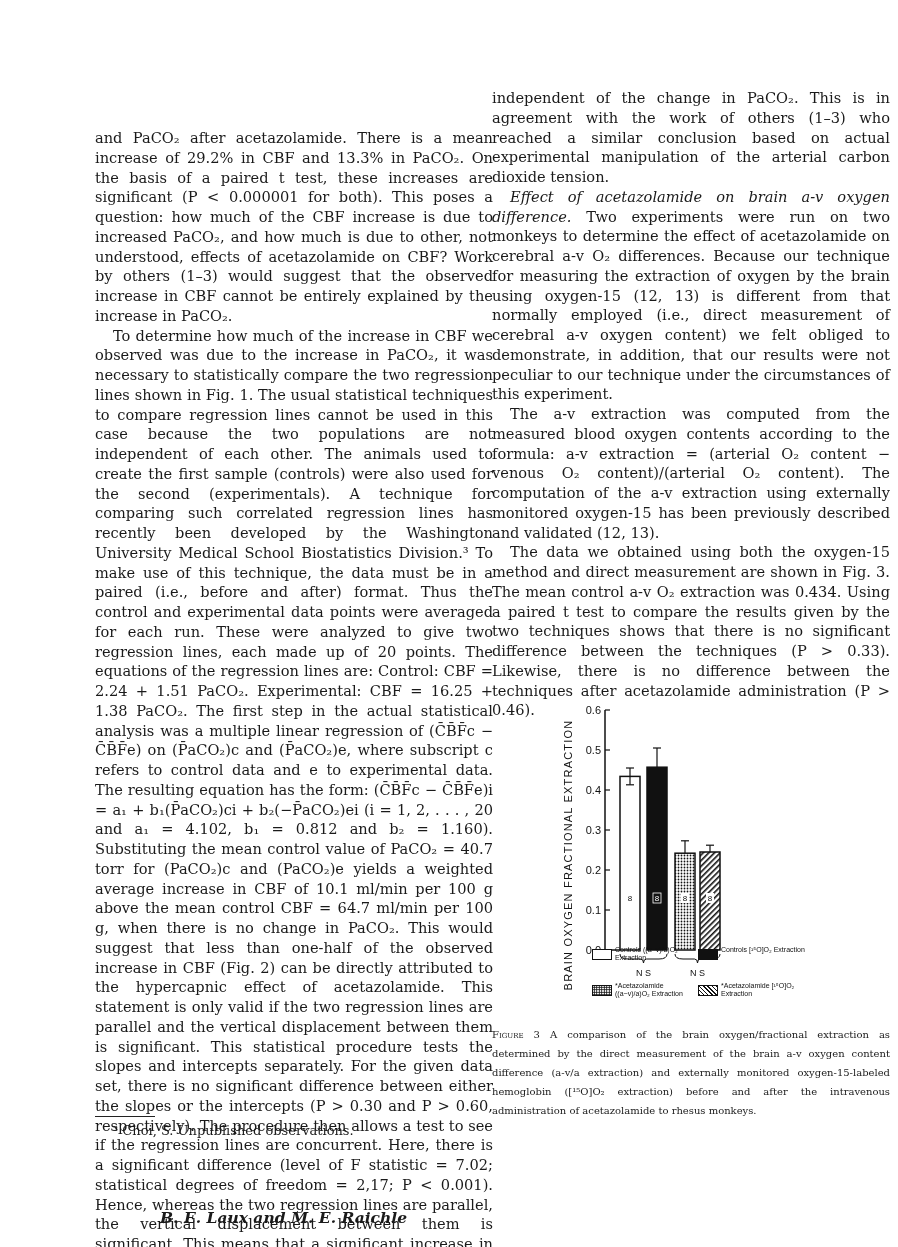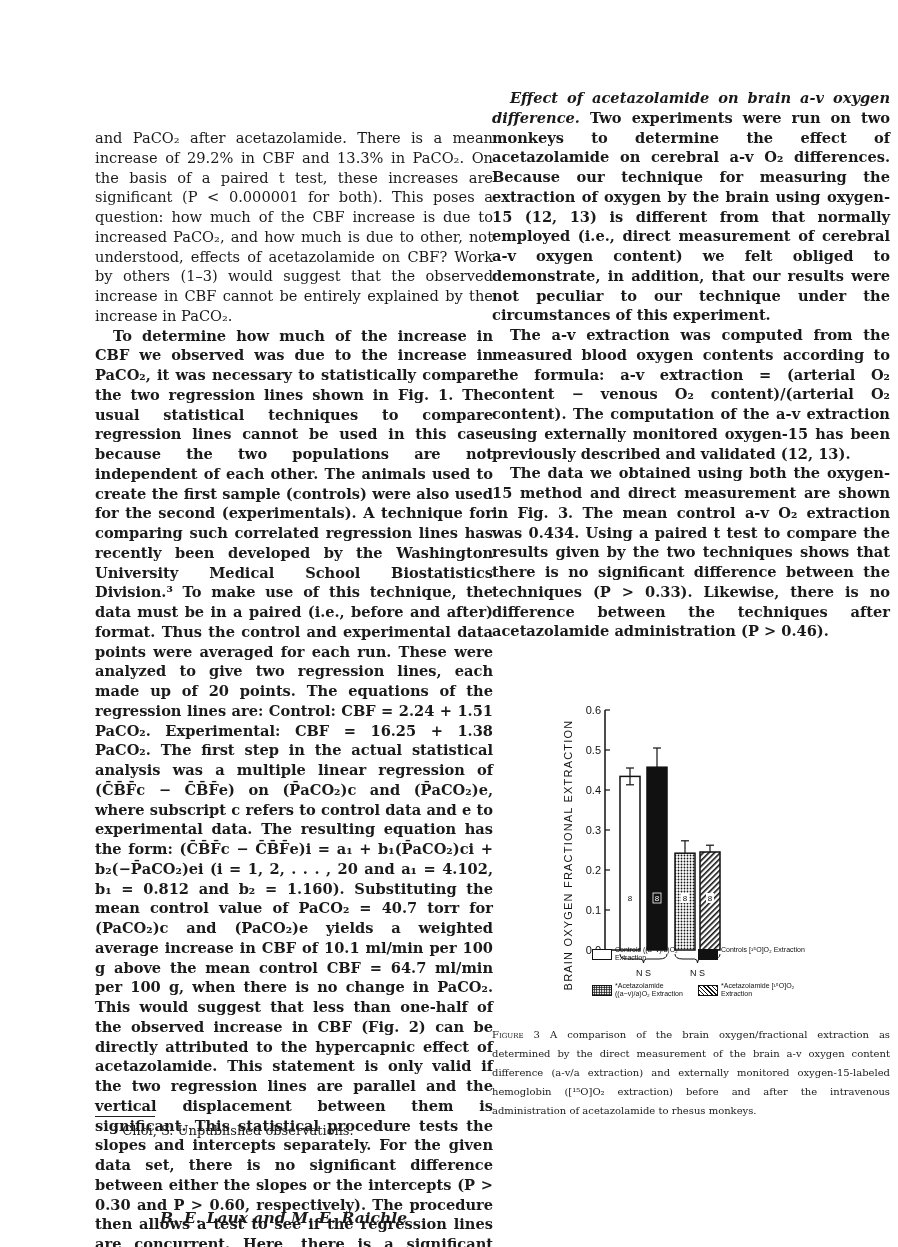--- a/index.html
+++ b/index.html
@@ -2,21 +2,21 @@
 <html><head>
 <meta charset="utf-8">
 <style>
   html, body { margin: 0; padding: 0; background: #ffffff; }
   body { width: 898px; height: 1247px; position: relative; overflow: hidden;
          font-family: "DejaVu Serif", "Liberation Serif", serif; color: #1a1a1a; }
   .col { position: absolute; top: 88px; width: 398px; font-size: 14.6px; line-height: 19.75px; text-align: justify; }
   .col-left { left: 95px; margin-top: 40px; }
   .col-right { left: 492px; }
   .col p { margin: 0; text-indent: 0; }
-  .col p.ind { text-indent: 18px; font-weight: bold; }
+  .col p.ind { text-indent: 18px; }
   .col p.noind { text-indent: 0; }
   .footnote-rule { position: absolute; left: 95px; top: 1116px; width: 60px; border-top: 1px solid #222; }
   .footnote { position: absolute; left: 113px; top: 1123px; font-size: 13px; }
   .page-num { position: absolute; left: 95px; top: 1276px; font-size: 23px; font-family: "Liberation Sans", sans-serif; }
   .running-head { position: absolute; left: 160px; top: 1208px; font-size: 15.5px; font-style: italic; font-weight: bold; }
   .figure { position: absolute; left: 560px; top: 660px; width: 300px; height: 360px; }
   .caption { position: absolute; left: 492px; top: 1025px; width: 398px; font-size: 10px; line-height: 19px; text-align: justify; }
   .caption .fig-label { font-variant: small-caps; }
   .legend { position: absolute; left: 590px; top: 942px; width: 260px; height: 78px; font-family: "Liberation Sans", sans-serif; font-size: 7px; line-height: 8px; color: #111; }
   .leg-item { position: absolute; display: flex; align-items: flex-start; }
@@ -32,20 +32,21 @@
 
 <div class="col col-left">
   <p class="noind">and PaCO₂ after acetazolamide. There is a mean increase of 29.2% in CBF and 13.3% in PaCO₂. On the basis of a paired t test, these increases are significant (P &lt; 0.000001 for both). This poses a question: how much of the CBF increase is due to increased PaCO₂, and how much is due to other, not understood, effects of acetazolamide on CBF? Work by others (1–3) would suggest that the observed increase in CBF cannot be entirely explained by the increase in PaCO₂.</p>
   <p class="ind">To determine how much of the increase in CBF we observed was due to the increase in PaCO₂, it was necessary to statistically compare the two regression lines shown in Fig. 1. The usual statistical techniques to compare regression lines cannot be used in this case because the two populations are not independent of each other. The animals used to create the first sample (controls) were also used for the second (experimentals). A technique for comparing such correlated regression lines has recently been developed by the Washington University Medical School Biostatistics Division.³ To make use of this technique, the data must be in a paired (i.e., before and after) format. Thus the control and experimental data points were averaged for each run. These were analyzed to give two regression lines, each made up of 20 points. The equations of the regression lines are: Control: CBF = 2.24 + 1.51 PaCO₂. Experimental: CBF = 16.25 + 1.38 PaCO₂. The first step in the actual statistical analysis was a multiple linear regression of (C̄B̄F̄c − C̄B̄F̄e) on (P̄aCO₂)c and (P̄aCO₂)e, where subscript c refers to control data and e to experimental data. The resulting equation has the form: (C̄B̄F̄c − C̄B̄F̄e)i = a₁ + b₁(P̄aCO₂)ci + b₂(−P̄aCO₂)ei (i = 1, 2, . . . , 20 and a₁ = 4.102, b₁ = 0.812 and b₂ = 1.160). Substituting the mean control value of PaCO₂ = 40.7 torr for (PaCO₂)c and (PaCO₂)e yields a weighted average increase in CBF of 10.1 ml/min per 100 g above the mean control CBF = 64.7 ml/min per 100 g, when there is no change in PaCO₂. This would suggest that less than one-half of the observed increase in CBF (Fig. 2) can be directly attributed to the hypercapnic effect of acetazolamide. This statement is only valid if the two regression lines are parallel and the vertical displacement between them is significant. This statistical procedure tests the slopes and intercepts separately. For the given data set, there is no significant difference between either the slopes or the intercepts (P &gt; 0.30 and P &gt; 0.60, respectively). The procedure then allows a test to see if the regression lines are concurrent. Here, there is a significant difference (level of F statistic = 7.02; statistical degrees of freedom = 2,17; P &lt; 0.001). Hence, whereas the two regression lines are parallel, the vertical displacement between them is significant. This means that a significant increase in CBF has occurred</p>
 </div>
 
 <div class="footnote-rule"></div>
 <div class="footnote">³ Choi, S. Unpublished observations.</div>
 
 <div class="col col-right">
+  <p class="noind">independent of the change in PaCO₂. This is in agreement with the work of others (1–3) who reached a similar conclusion based on actual experimental manipulation of the arterial carbon dioxide tension.</p>
   <p class="ind"><i>Effect of acetazolamide on brain a-v oxygen difference.</i><span> Two experiments were run on two monkeys to determine the effect of acetazolamide on cerebral a-v O₂ differences. Because our technique for measuring the extraction of oxygen by the brain using oxygen-15 (12, 13) is different from that normally employed (i.e., direct measurement of cerebral a-v oxygen content) we felt obliged to demonstrate, in addition, that our results were not peculiar to our technique under the circumstances of this experiment.</span></p>
   <p class="ind">The a-v extraction was computed from the measured blood oxygen contents according to the formula: a-v extraction = (arterial O₂ content − venous O₂ content)/(arterial O₂ content). The computation of the a-v extraction using externally monitored oxygen-15 has been previously described and validated (12, 13).</p>
   <p class="ind">The data we obtained using both the oxygen-15 method and direct measurement are shown in Fig. 3. The mean control a-v O₂ extraction was 0.434. Using a paired t test to compare the results given by the two techniques shows that there is no significant difference between the techniques (P &gt; 0.33). Likewise, there is no difference between the techniques after acetazolamide administration (P &gt; 0.46).</p>
 </div>
 
 <svg class="figure" id="chart" width="300" height="290" viewBox="0 0 300 290" xmlns="http://www.w3.org/2000/svg">
   <defs>
     <pattern id="pat-dot" width="3" height="3" patternUnits="userSpaceOnUse">
       <rect width="3" height="3" fill="#fff"></rect>
       <circle cx="1.5" cy="1.5" r="0.9" fill="#111"></circle>

